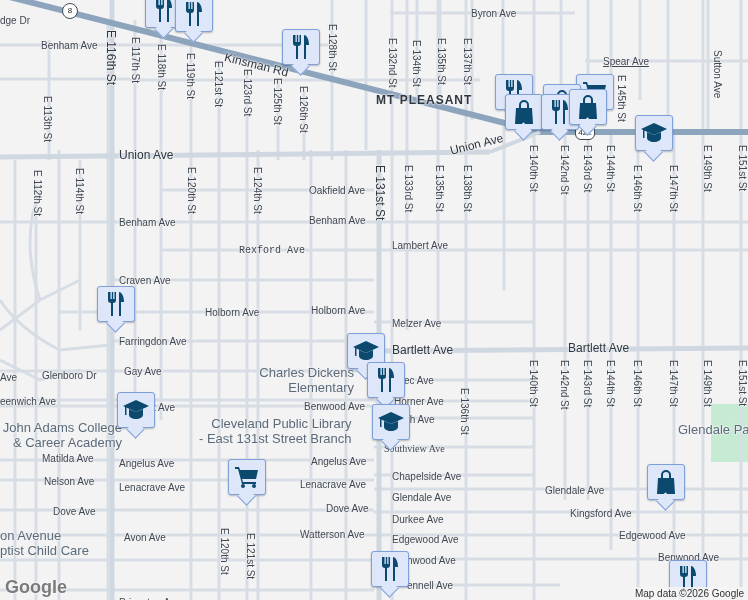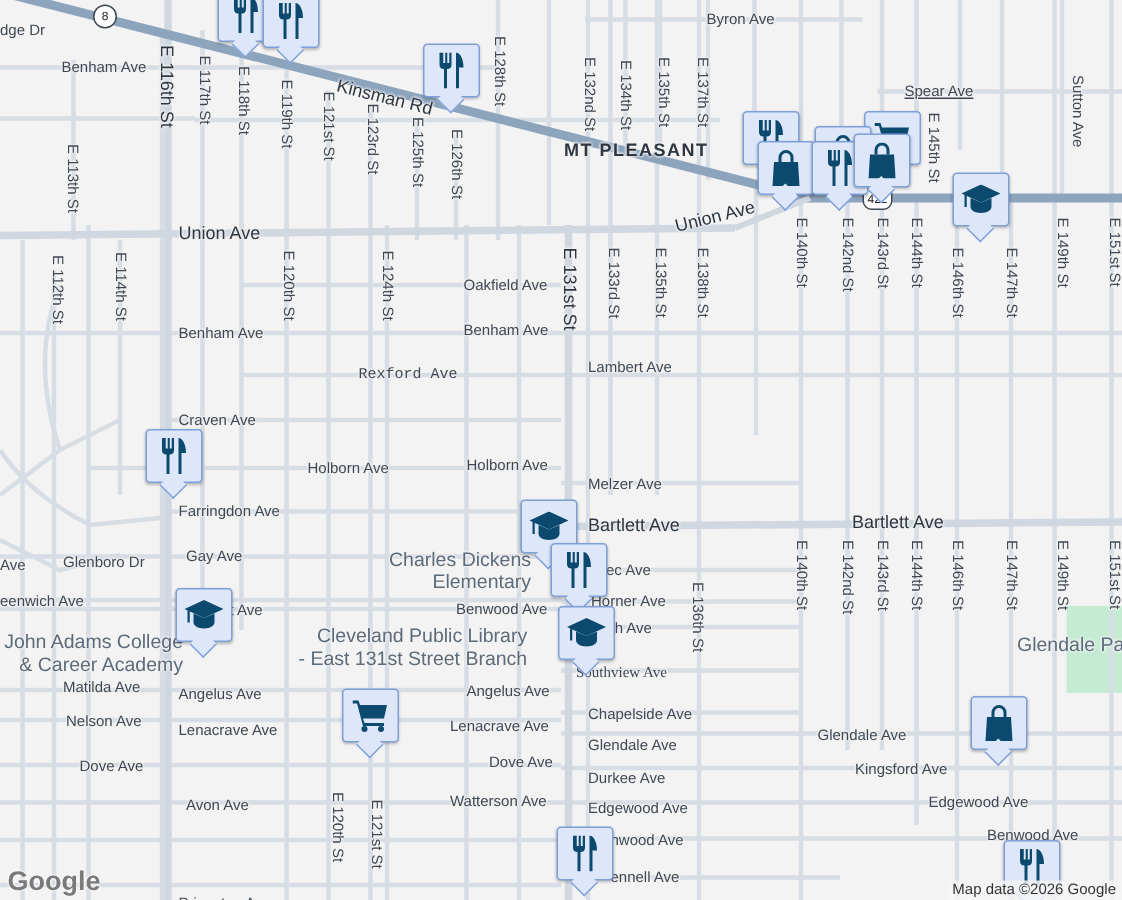--- a/index.html
+++ b/index.html
@@ -227,20 +227,24 @@
     <div style="width:100px;white-space:normal;">Charles Dickens Elementary</div>
   </div>
   <div class="lbl poi" style="left:199px;top:416px;">
     <div>Cleveland Public Library</div>
     <div>- East 131st Street Branch</div>
   </div>
   <div class="lbl poi" style="left:0px;top:420px;text-align:right;width:122px;">
     <div>John Adams College</div>
     <div>&amp; Career Academy</div>
   </div>
+  <div class="lbl poi" style="left:0px;top:528px;text-align:left;">
+    <div>on Avenue</div>
+    <div>ptist Child Care</div>
+  </div>
   <div class="lbl poi" style="left:678px;top:422px;">Glendale Pa</div>
 
   <div class="pin" style="left:145px;top:-8px;">
       <svg width="22" height="24" viewBox="0 0 22 24">
         <path d="M3 0v8c0 2 1 3 3 3v13h2V11c2 0 3-1 3-3V0H9.5v7H8.2V0H6.8v7H5.5V0z M14 0c2 0 5 3 5 10h-3v14h-2z" fill="#0b4a6e"></path>
       </svg>
     </div>
   <div class="pin" style="left:175px;top:-4px;">
       <svg width="22" height="24" viewBox="0 0 22 24">
         <path d="M3 0v8c0 2 1 3 3 3v13h2V11c2 0 3-1 3-3V0H9.5v7H8.2V0H6.8v7H5.5V0z M14 0c2 0 5 3 5 10h-3v14h-2z" fill="#0b4a6e"></path>

